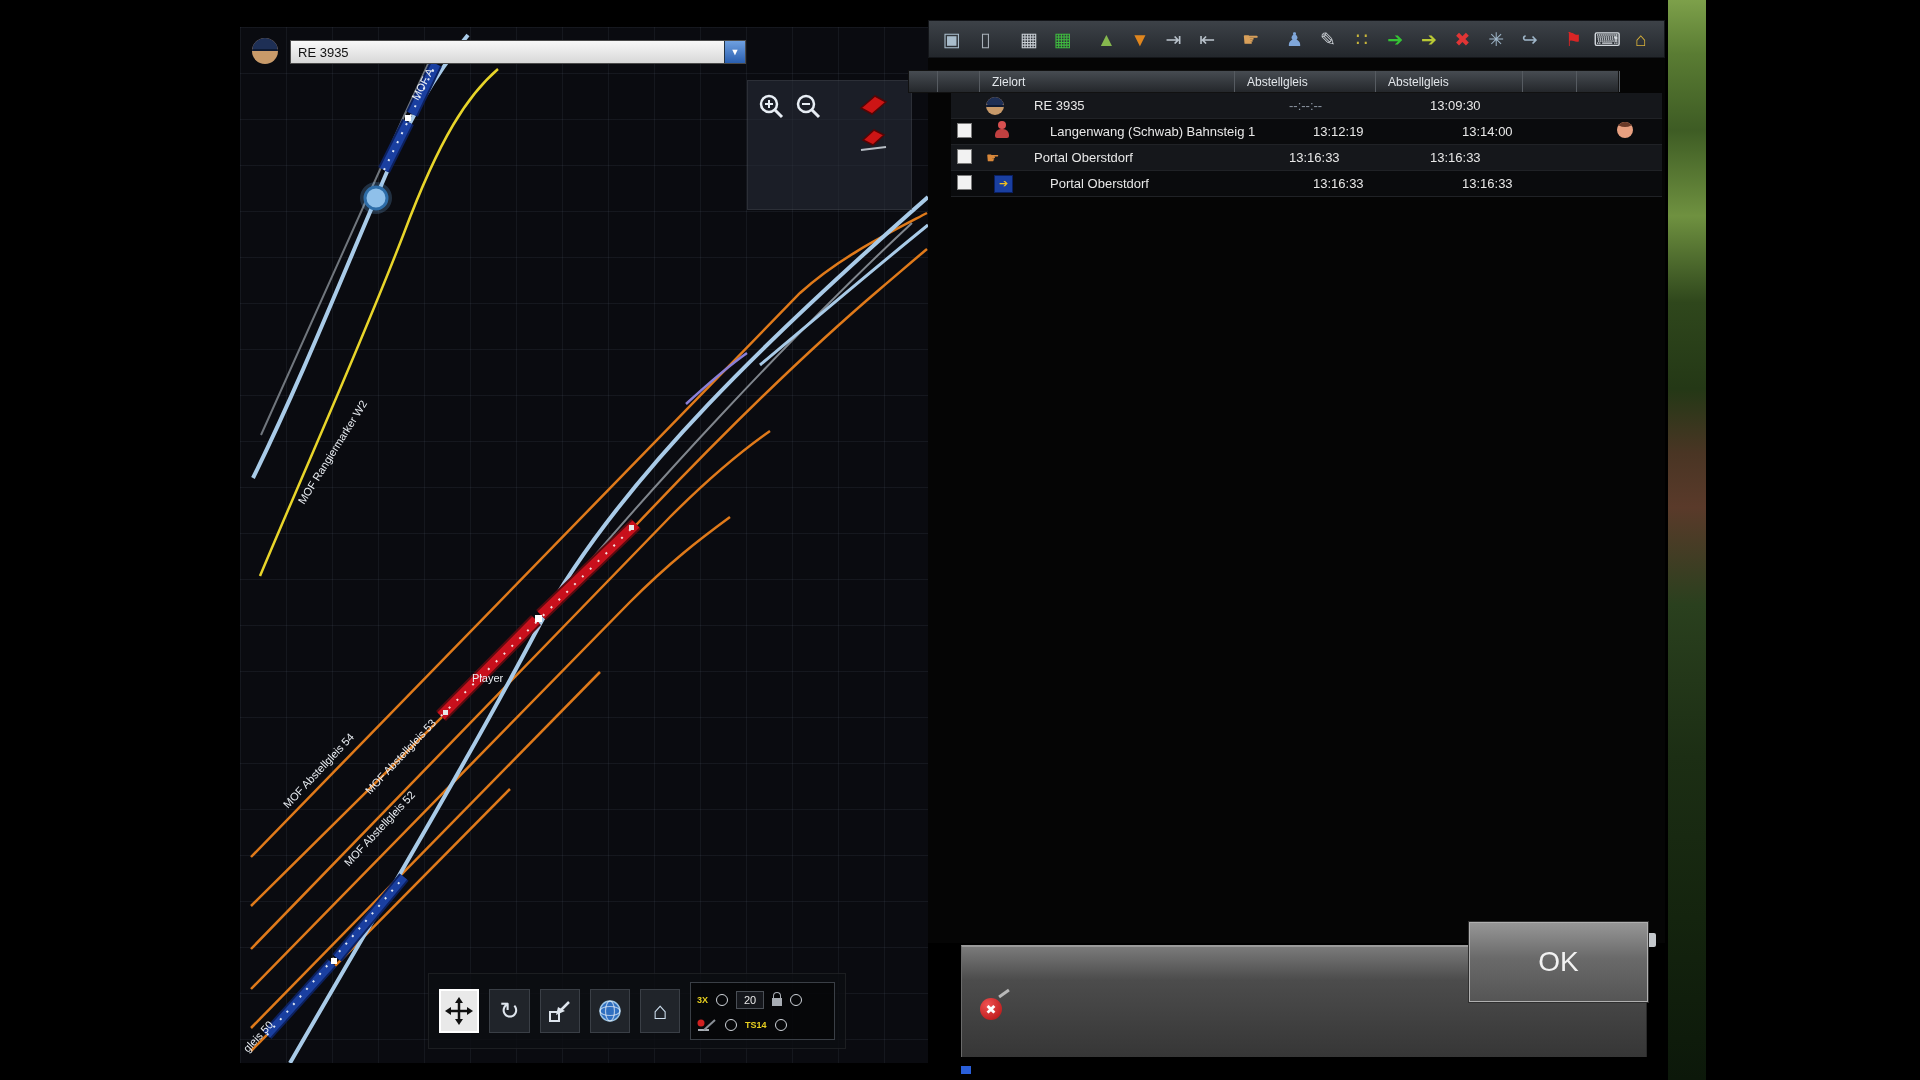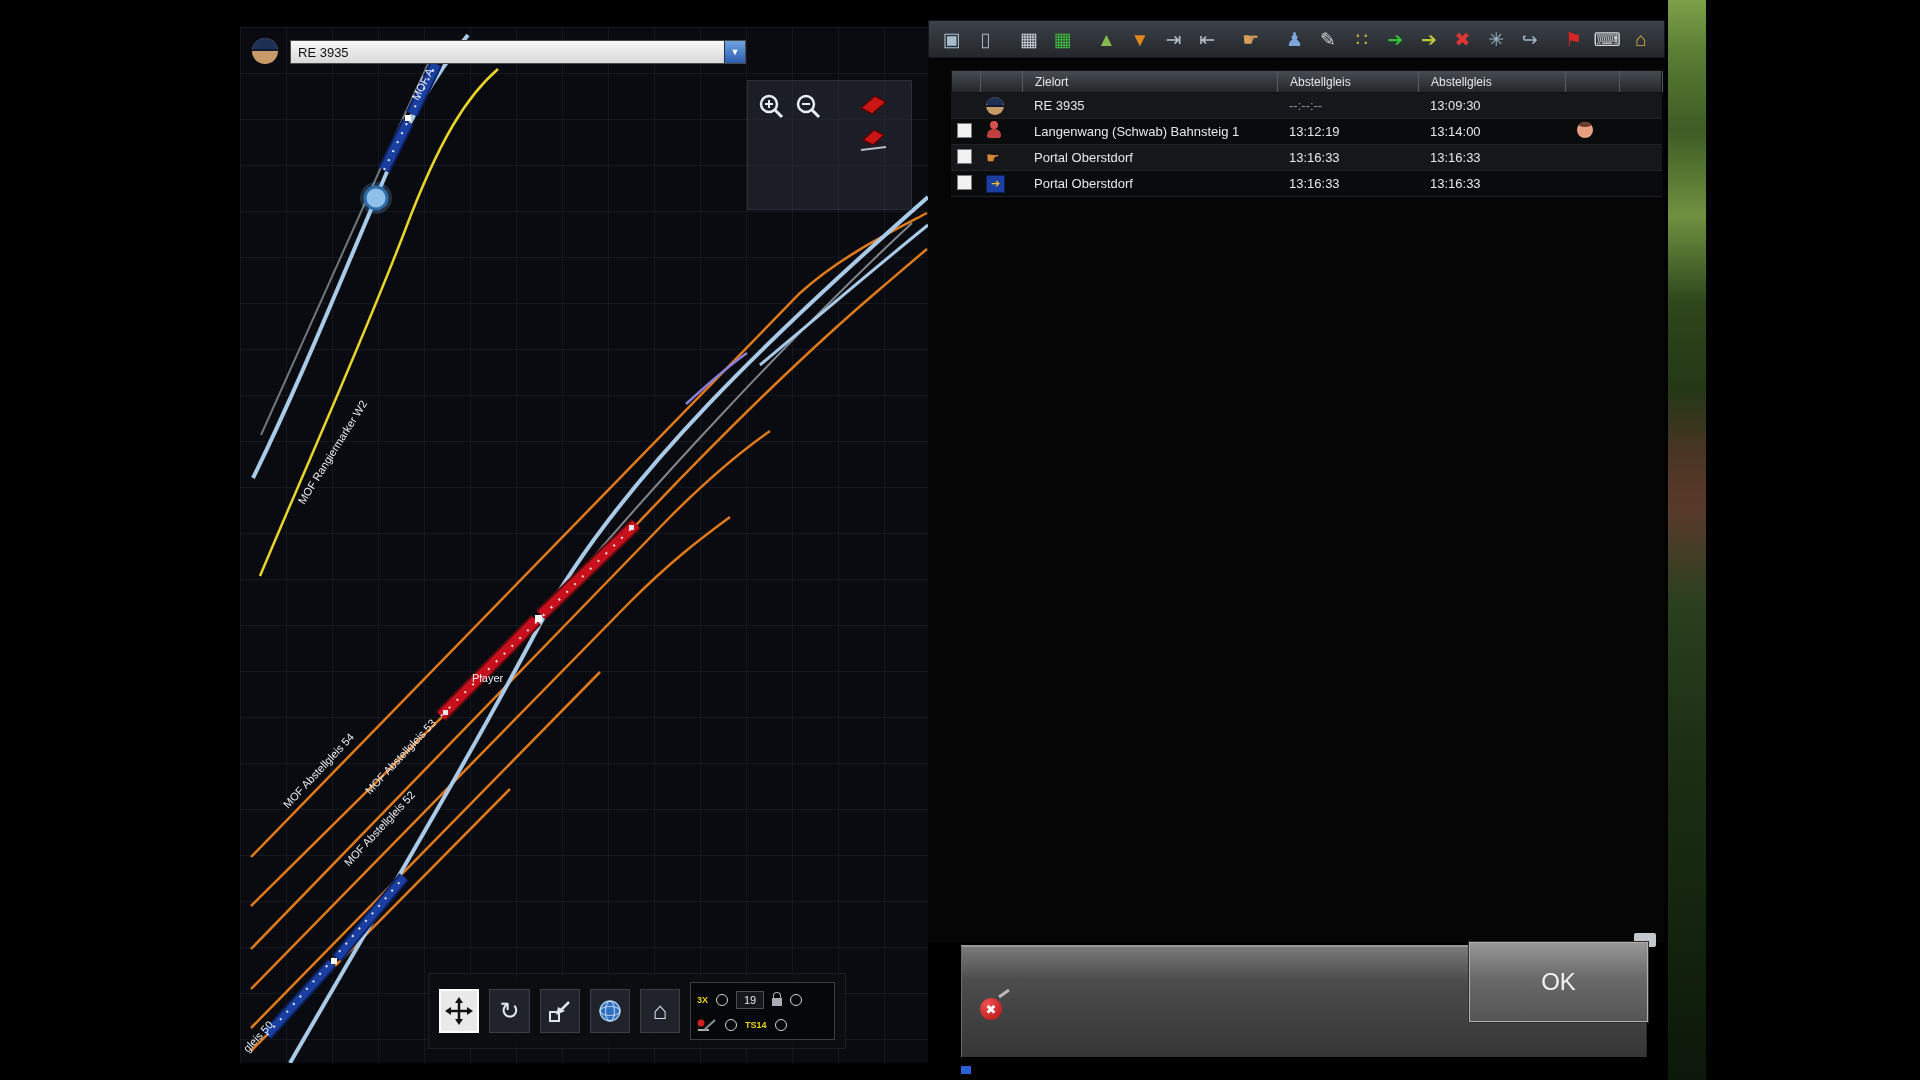--- a/index.html
+++ b/index.html
@@ -57,50 +57,50 @@
 
   
   .panel-bg{position:absolute;left:928px;top:58px;width:737px;height:885px;background:#050505;}
   .editor-toolbar{position:absolute;left:928px;top:20px;width:737px;height:38px;
        background:linear-gradient(#3d4248,#23272c);border:1px solid #14161a;
        display:flex;align-items:center;gap:8px;padding:0 10px;box-sizing:border-box;}
   .tb-icon{display:inline-flex;width:26px;height:26px;align-items:center;justify-content:center;
        font-size:19px;line-height:1;cursor:pointer;}
   .tb-icon.gap{margin-left:10px;}
 
-  .thead{position:absolute;left:951px;top:70px;width:711px;height:23px;
+  .thead{position:absolute;left:908px;top:70px;width:711px;height:23px;
        display:grid;grid-template-columns:29px 42px 255px 141px 147px 54px 43px;
        background:linear-gradient(#474c52,#24272b);border:1px solid #111;box-sizing:border-box;
        font-size:12px;color:#e2e6ea;}
   .thead > div{border-right:1px solid #565b61;display:flex;align-items:center;padding-left:12px;box-sizing:border-box;}
   .trow{position:absolute;left:951px;width:711px;height:26px;
        display:grid;grid-template-columns:29px 42px 255px 141px 147px 54px 43px;
        font-size:13px;align-items:center;border-bottom:1px solid #202226;box-sizing:border-box;}
-  .trow.odd{background:#15171b;} .trow.even{background:#0a0b0d;}
+  .trow.odd{background:#15171b;} .trow.even{background:#0a0b0d;gap:8px;}
   .trow > div{padding-left:12px;box-sizing:border-box;overflow:hidden;white-space:nowrap;}
   .trow .c-check,.trow .c-icon{padding-left:6px;}
   .checkbox{display:inline-block;width:13px;height:13px;background:#f2f2f2;border:1px solid #7a7a7a;}
   .dim{color:#8d97a3;}
 
   .person-icon{position:relative;display:inline-block;width:16px;height:18px;}
   .person-icon::before{content:"";position:absolute;left:4px;top:0;width:8px;height:8px;border-radius:50%;background:#d85050;}
   .person-icon::after{content:"";position:absolute;left:1px;top:8px;width:14px;height:9px;border-radius:6px 6px 2px 2px;background:#c04040;}
   .glyph-icon{font-size:15px;line-height:1;}
   .portal-icon{display:inline-flex;width:17px;height:16px;background:#1a3fa0;color:#f0c020;
        align-items:center;justify-content:center;font-size:11px;border:1px solid #0a1f60;}
   .face-icon{position:relative;display:inline-block;width:16px;height:16px;border-radius:50%;background:#e8a080;overflow:hidden;}
   .face-icon::before{content:"";position:absolute;left:0;top:-3px;width:16px;height:8px;border-radius:50%;background:#6a3a28;}
 
   .footer-bar{position:absolute;left:961px;top:945px;width:686px;height:112px;
        background:linear-gradient(#7a7a7a,#4c4c4c 30%,#363636);border-top:2px solid #9a9a9a;
        border-left:1px solid #6a6a6a;border-right:1px solid #2a2a2a;box-sizing:border-box;}
-  .ok-btn{position:absolute;left:1469px;top:942px;width:177px;height:78px;
+  .ok-btn{position:absolute;left:1469px;top:922px;width:177px;height:78px;
        background:linear-gradient(#969696,#6a6a6a 45%,#555);border:1px solid #b0b0b0;
        box-shadow:0 0 0 1px #2e2e2e;display:flex;align-items:center;justify-content:center;
-       font-size:24px;color:#f2f2f2;cursor:pointer;}
+       font-size:28px;color:#f2f2f2;cursor:pointer;}
   .remove-icon{position:absolute;left:978px;top:990px;width:34px;height:34px;}
   .remove-icon .ball{position:absolute;left:2px;top:8px;width:22px;height:22px;border-radius:50%;
        background:radial-gradient(circle at 35% 30%,#f05050,#b01010);display:flex;align-items:center;justify-content:center;
        color:#fff;font-size:13px;}
   .remove-icon .stick{position:absolute;left:20px;top:2px;width:12px;height:3px;background:#b8b8b8;transform:rotate(-35deg);}
   .scroll-thumb{position:absolute;left:1634px;top:933px;width:22px;height:14px;background:#c4c8cc;border-radius:2px;}
   .blue-tick{position:absolute;left:961px;top:1066px;width:10px;height:8px;background:#2a5fd9;}
 
   .scene-strip{position:absolute;left:1668px;top:0;width:38px;height:1080px;
        background:linear-gradient(180deg,#7da04a 0%,#5a7c33 5%,#3e5c24 12%,#6f9140 20%,#2f471c 28%,
@@ -237,21 +237,21 @@
           <ellipse cx="14" cy="14" rx="4.5" ry="10" fill="none" stroke="rgba(255,255,255,0.6)" stroke-width="1.2"></ellipse>
         </svg>
       </div>
       <div class="mt-btn">
         <span class="mt-glyph" style="color:#cfe0f0;">⌂</span>
       </div>
       <div class="mt-group3">
         <div class="mt-row">
           <span class="mini-label yellow">3X</span>
           <span class="radio"></span>
-          <span class="speed-box">19</span>
+          <span class="speed-box">20</span>
           <span class="padlock"></span>
           <span class="radio"></span>
         </div>
         <div class="mt-row">
           <svg width="20" height="14">
             <line x1="1" y1="12" x2="12" y2="12" stroke="#a8adb4" stroke-width="2"></line>
             <line x1="7" y1="12" x2="18" y2="2" stroke="#8a9097" stroke-width="2"></line>
             <circle cx="4" cy="5" r="3.5" fill="#d02020"></circle>
           </svg>
           <span class="radio"></span>

